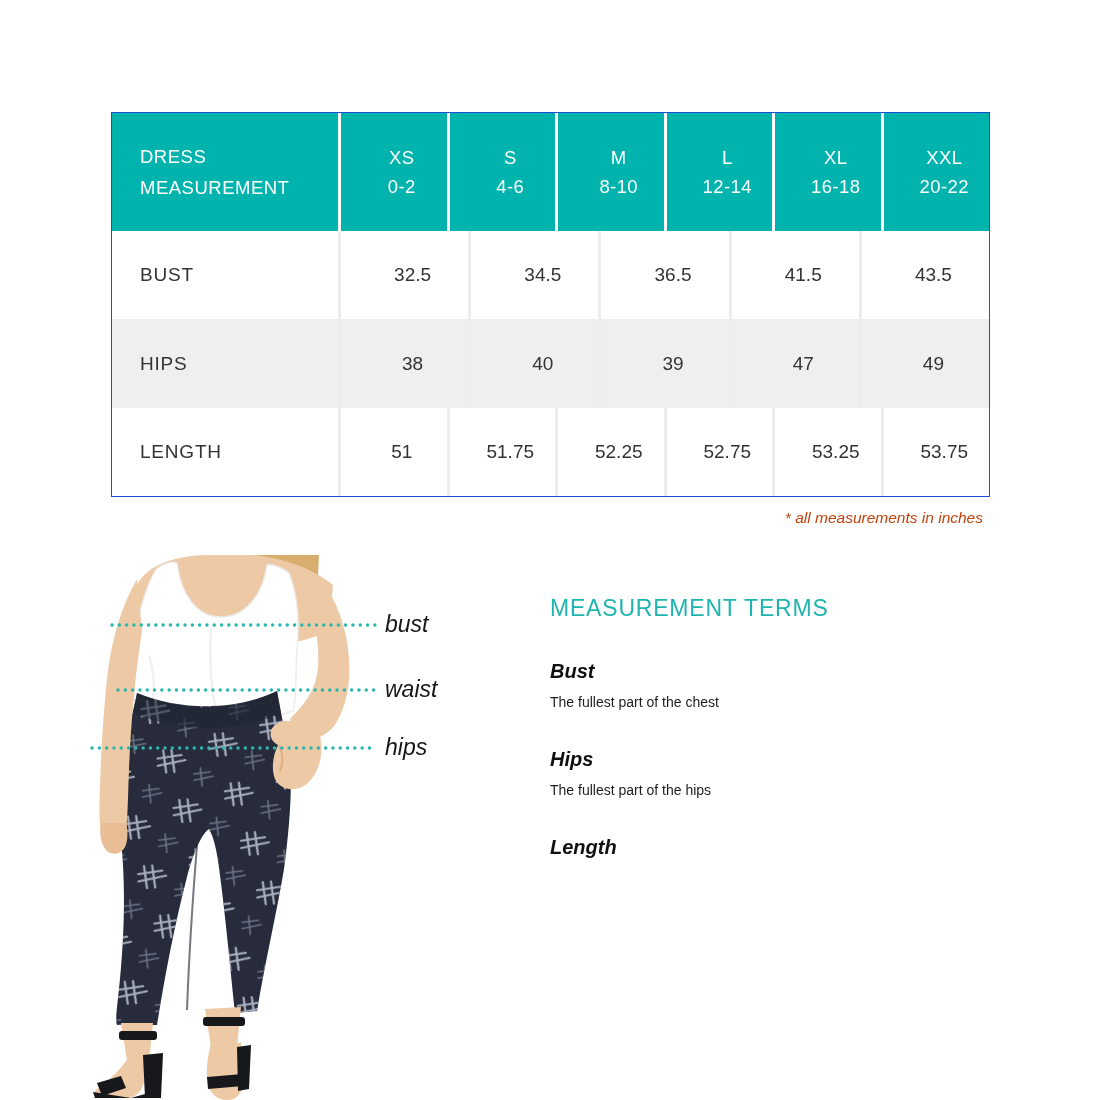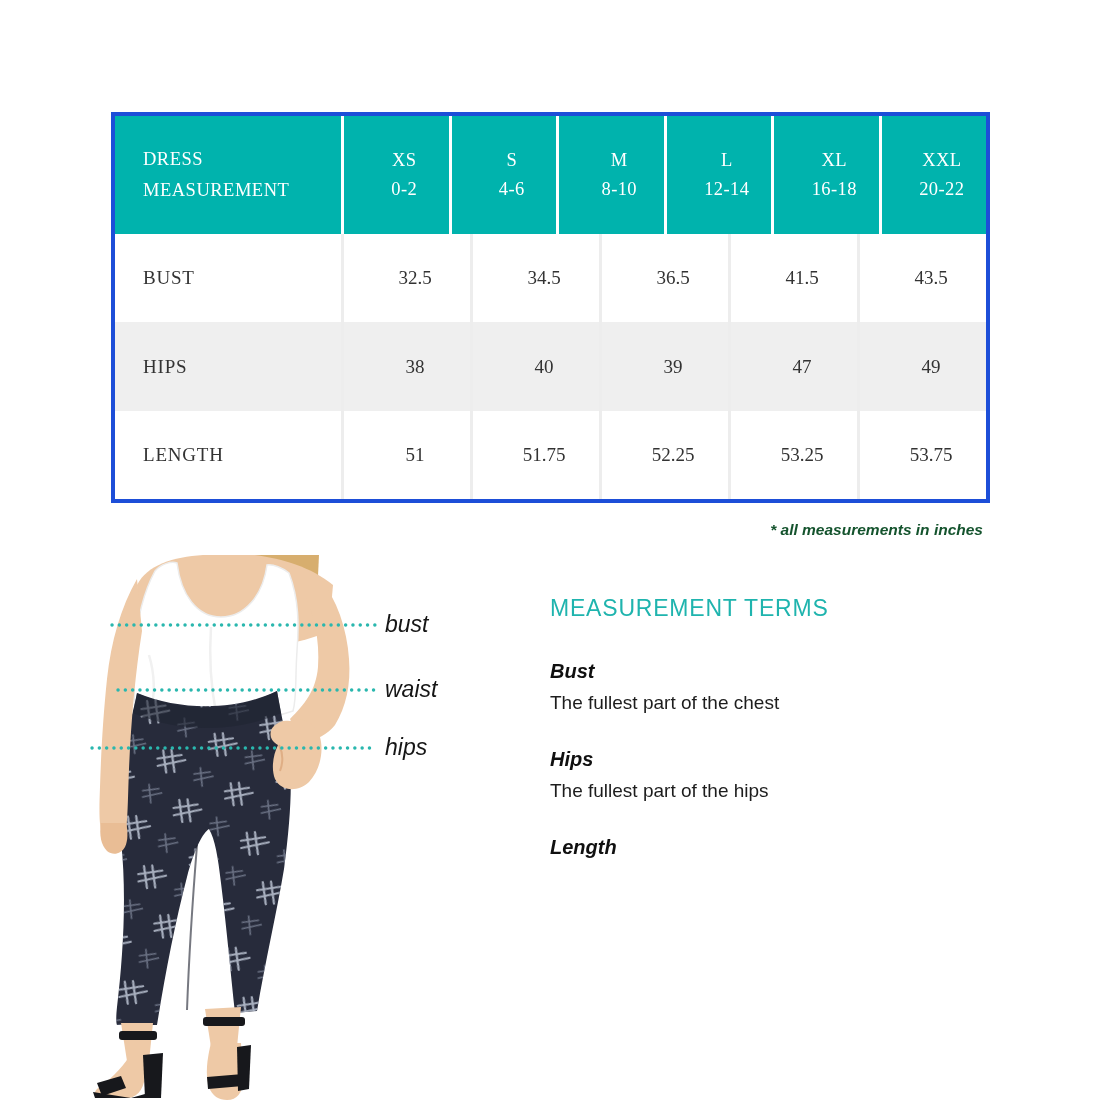--- a/index.html
+++ b/index.html
@@ -1,54 +1,54 @@
 <!DOCTYPE html>
 <html><head>
 <meta charset="utf-8">
 <style>
   * { margin:0; padding:0; box-sizing:border-box; }
   html,body { background:#fff; }
   body { font-family:"Liberation Sans", sans-serif; }
   .canvas { position:relative; width:1100px; height:1100px; background:#fff; overflow:hidden; }
 
   
-  .sizetable { position:absolute; left:111px; top:112px; width:879px; border:4px solid #1d4ed8;font-family:Liberation Serif, serif; }
+  .sizetable { position:absolute; left:111px; top:112px; width:879px; border:1px solid #1d4ed8; }
   .trow { display:flex; }
   .trow.head { height:118px; }
   .trow.r1 { height:88px; background:#fff; }
   .trow.r2 { height:89px; background:#efefef; }
   .trow.r3 { height:88px; background:#fff; }
   .c { display:flex; align-items:center;padding-left:16px; }
   .label-c { width:229px; flex:none; padding-left:28px; }
   .data-c { flex:1; justify-content:center; }
   .trow.head .c { background:#00b3ad; border-right:3px solid #ffffff; }
   .trow.body .c { border-right:3px solid #ededed; }
   .trow .c:last-child { border-right:none; }
   .corner-txt { color:#fff; font-size:18.5px; letter-spacing:.5px; line-height:31px; width:180px; }
   .size-txt { color:#fff; font-size:18.5px; letter-spacing:.4px; line-height:29px; text-align:center; width:100%; }
   .rowlabel { font-size:19px; color:#333; letter-spacing:.8px; }
   .val { font-size:19px; color:#333; }
 
   
-  .notes { position:absolute; top:518px; right:117px; text-align:right; font-style:italic;
-           font-size:15.5px; color:#14532d; line-height:24px;font-weight:bold; }
+  .notes { position:absolute; top:506px; right:117px; text-align:right; font-style:italic;
+           font-size:15.5px; color:#c2410c; line-height:24px; }
 
   
   .figure-wrap { position:absolute; left:85px; top:555px; width:300px; height:545px; }
   .measure-label { position:absolute; font-style:italic; font-size:23px; color:#161616; }
   .lbl-bust  { left:385px; top:611px; }
   .lbl-waist { left:385px; top:676px; }
   .lbl-hips  { left:385px; top:734px; }
 
   
   .terms { position:absolute; left:550px; top:594px; width:470px; }
   .terms-title { font-size:23px; line-height:28px; color:#1fb4ae; letter-spacing:.8px; margin-bottom:37px; font-weight:normal; }
   .term-item { margin-bottom:32px; }
   .term-name { font-weight:bold; font-style:italic; font-size:20px; line-height:24px; color:#101010; margin-bottom:7px; }
-  .term-def { font-size:19px; line-height:25px; color:#1d1d1d; }
+  .term-def { font-size:14px; line-height:25px; color:#1d1d1d; }
 </style>
 </head>
 <body>
 
 <div class="canvas">
 
   <div class="sizetable">
     <div class="trow head">
       <div class="c label-c">
         <div class="corner-txt">DRESS MEASUREMENT</div>
@@ -138,20 +138,23 @@
           <span class="rowlabel">LENGTH</span>
         </div>
       <div class="c data-c">
           <span class="val">51</span>
         </div>
       <div class="c data-c">
           <span class="val">51.75</span>
         </div>
       <div class="c data-c">
           <span class="val">52.25</span>
+        </div>
+      <div class="c data-c">
+          <span class="val">52.75</span>
         </div>
       <div class="c data-c">
           <span class="val">53.25</span>
         </div>
       <div class="c data-c">
           <span class="val">53.75</span>
         </div>
     </div>
   </div>
 

